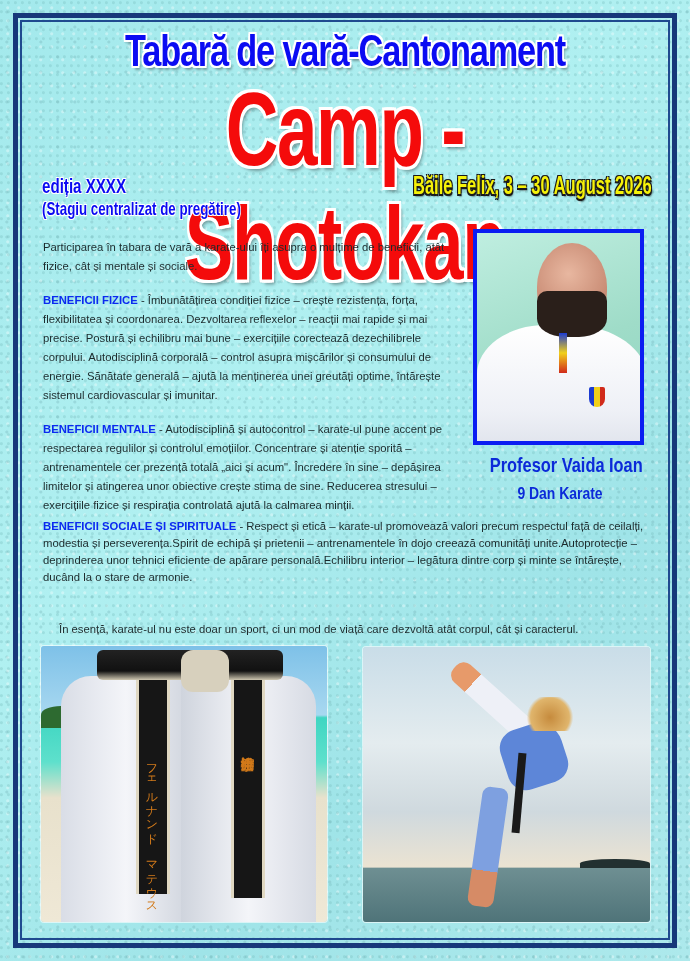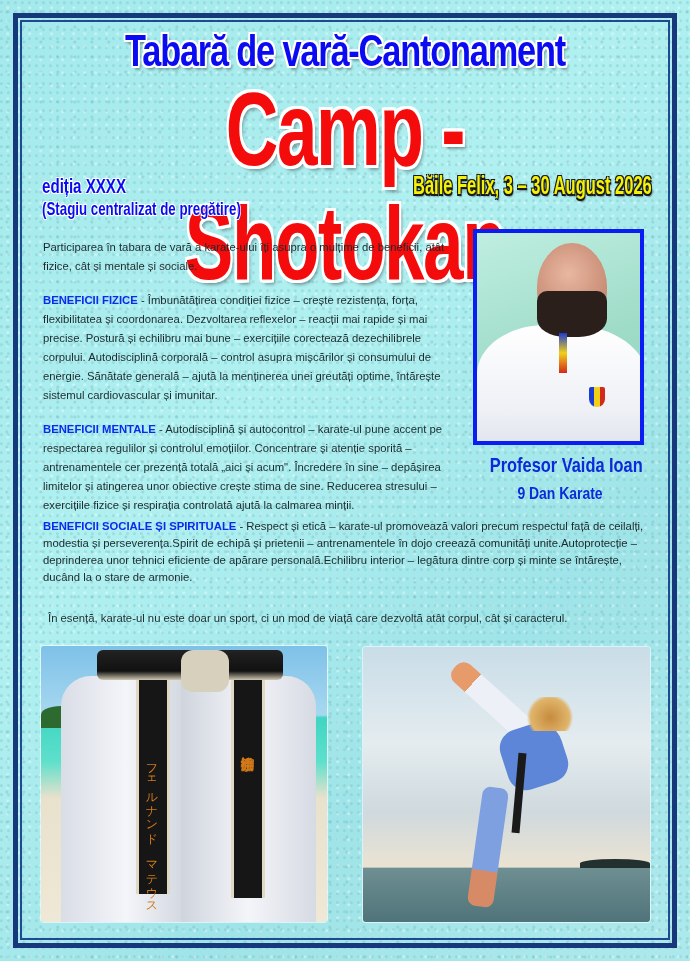--- a/index.html
+++ b/index.html
@@ -151,21 +151,21 @@
 <div class="stage">(Stagiu centralizat de pregătire)</div>
 <div class="location">Băile Felix, 3 – 30 August 2026</div>
 
 <div class="body-text">
   <p>Participarea în tabara de vară a karate-ului îți asupra o mulțime de beneficii, atât fizice, cât și mentale și sociale.</p>
   <p><span class="hl">BENEFICII FIZICE</span><span> - Îmbunătățirea condiției fizice – crește rezistența, forța, flexibilitatea și coordonarea. Dezvoltarea reflexelor – reacții mai rapide și mai precise. Postură și echilibru mai bune – exercițiile corectează dezechilibrele corpului. Autodisciplină corporală – control asupra mișcărilor și consumului de energie. Sănătate generală – ajută la menținerea unei greutăți optime, întărește sistemul cardiovascular și imunitar.</span></p>
   <p><span class="hl">BENEFICII MENTALE</span><span> - Autodisciplină și autocontrol – karate-ul pune accent pe respectarea regulilor și controlul emoțiilor. Concentrare și atenție sporită – antrenamentele cer prezență totală „aici și acum". Încredere în sine – depășirea limitelor și atingerea unor obiective crește stima de sine. Reducerea stresului – exercițiile fizice și respirația controlată ajută la calmarea minții.</span></p>
 </div>
 
 <p class="p-social" style="margin:0"><span class="hl">BENEFICII SOCIALE ȘI SPIRITUALE</span><span> - Respect și etică – karate-ul promovează valori precum respectul față de ceilalți, modestia și perseverența.Spirit de echipă și prietenii – antrenamentele în dojo creează comunități unite.Autoprotecție – deprinderea unor tehnici eficiente de apărare personală.Echilibru interior – legătura dintre corp și minte se întărește, ducând la o stare de armonie.</span></p>
-<p class="p-final" style="margin:5px">În esență, karate-ul nu este doar un sport, ci un mod de viață care dezvoltă atât corpul, cât și caracterul.</p>
+<p class="p-final" style="margin:16px">În esență, karate-ul nu este doar un sport, ci un mod de viață care dezvoltă atât corpul, cât și caracterul.</p>
 
 <div class="portrait">
   <div class="gi"></div>
   <div class="head"></div>
   <div class="beard"></div>
   <div class="lapel"></div>
   <div class="badge"></div>
 </div>
 <div class="coach-name">Profesor Vaida Ioan</div>
 <div class="coach-rank">9 Dan Karate</div>

